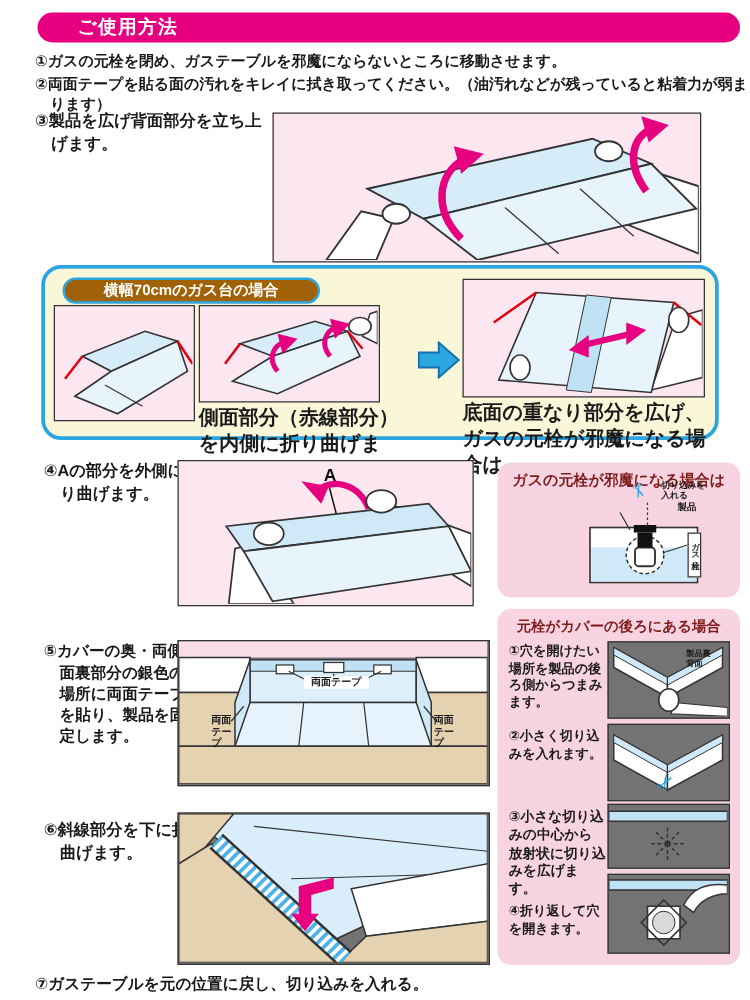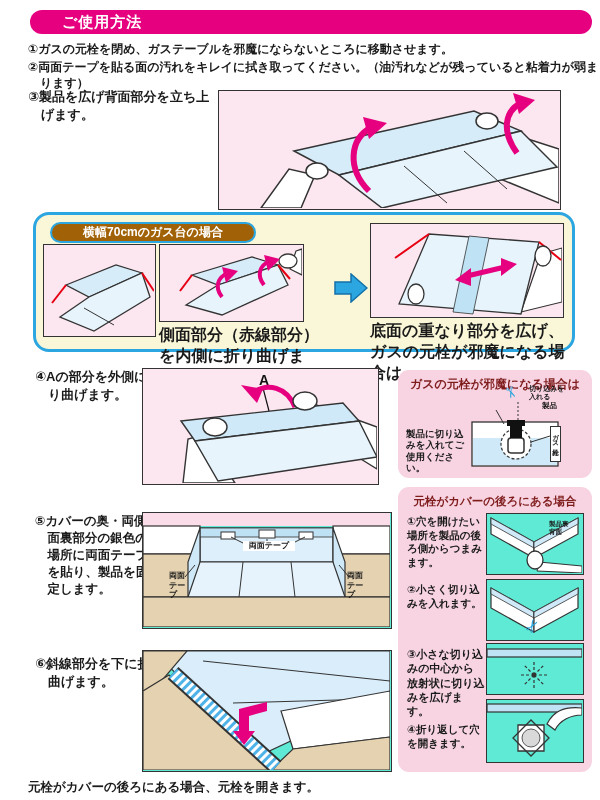--- a/index.html
+++ b/index.html
@@ -4,21 +4,21 @@
 <style>
   html,body{margin:0;padding:0;background:#fff;}
   .page{position:relative;width:600px;height:800px;background:#fff;overflow:hidden;
         font-family:"Liberation Sans","DejaVu Sans",sans-serif;color:#1a1a1a;}
   .abs{position:absolute;}
   .step-text{font-weight:bold;font-size:12px;line-height:1.35;color:#1a1a1a;
              padding-left:1em;text-indent:-1em;}
   .title-pill{background:#e6007f;border-radius:13px;color:#fff;font-weight:bold;
               font-size:15px;line-height:24px;padding-left:32px;letter-spacing:1px;}
   .pink-fig{background:#fce7f0;border:1.5px solid #333;box-sizing:border-box;}
-  .white-fig{background:#5eead4;border:1.5px solid #333;box-sizing:border-box;}
+  .white-fig{background:#737373;border:1.5px solid #333;box-sizing:border-box;}
   .blue-box{background:#faf7d8;border:3px solid #2ca6e0;border-radius:16px;box-sizing:border-box;}
   .blue-pill{background:#a16207;border:2px solid #2ca6e0;border-radius:12px;color:#fff;
              font-weight:bold;font-size:12px;line-height:17px;text-align:center;box-sizing:border-box;}
   .caption{font-weight:bold;font-size:16px;line-height:1.3;color:#1a1a1a;}
   .side-panel{background:#f8d4e2;border-radius:11px;box-sizing:border-box;}
   .red-title{color:#7f1d1d;font-weight:bold;text-align:center;}
   .tiny{font-weight:bold;color:#1a1a1a;line-height:1.2;}
   .vert-label{writing-mode:vertical-rl;border:1px solid #333;background:#fff;
               font-size:6.5px;font-weight:bold;line-height:1;padding:2px 1px;box-sizing:border-box;}
   svg{display:block;}
@@ -131,21 +131,20 @@
       <rect x="110" y="68" width="16" height="15" rx="3" fill="#fff" stroke="#333" stroke-width="1.5"></rect>
       <rect x="112" y="56" width="12" height="12" fill="#111"></rect>
       <rect x="109" y="50" width="18" height="6" fill="#111"></rect>
       <line x1="133" y1="72" x2="152" y2="66" stroke="#333" stroke-width="1"></line>
       <line x1="98" y1="40" x2="106" y2="54" stroke="#333" stroke-width="1"></line>
       <text x="106" y="30" font-size="15" fill="#29a3dd" transform="rotate(70 114 24)">✂</text>
     </svg>
     <div class="abs tiny" style="left:131px;top:15px;width:42px;font-size:7px;">切り込みを入れる</div>
     <div class="abs tiny" style="left:97px;top:31px;width:24px;font-size:7.5px;margin-left:47px;">製品</div>
     <div class="abs vert-label" style="left:152px;top:56px;height:36px;">ガス元栓</div>
-    <div class="abs tiny" style="left:8px;top:58px;width:66px;font-size:9.5px;">製品に切り込みを入れてご使用ください。</div>
   </div>
 
   <div class="abs side-panel" style="left:398px;top:487px;width:194px;height:285px;">
     <div class="abs red-title" style="left:0;top:7px;width:194px;font-size:11.5px;">元栓がカバーの後ろにある場合</div>
 
     <div class="abs tiny" style="left:9px;top:28px;width:78px;font-size:10.5px;line-height:1.3;">①穴を開けたい場所を製品の後ろ側からつまみます。</div>
     <div class="abs white-fig" style="left:88px;top:26px;width:98px;height:62px;">
       <svg width="95" height="59" viewBox="0 0 95 59">
         <polygon points="4,4 47,28 47,44 4,20" fill="#fff" stroke="#333" stroke-width="1.2"></polygon>
         <polygon points="4,4 47,28 47,34 4,10" fill="#cfe9f8" stroke="#333" stroke-width="0.8"></polygon>
@@ -243,15 +242,15 @@
       <polygon points="0,0 44,0 10,40 0,40" fill="#e5d2b0" stroke="#333" stroke-width="1.2"></polygon>
       <polygon points="0,40 26,24 130,119 0,119" fill="#e5d2b0" stroke="#333" stroke-width="1.2"></polygon>
       <polygon points="138,60 247,40 247,86 150,98" fill="#fff" stroke="#333" stroke-width="1.2"></polygon>
       <polygon points="150,98 247,86 247,119 128,119" fill="#e5d2b0" stroke="#333" stroke-width="1.2"></polygon>
       <line x1="30" y1="22" x2="133" y2="116" stroke="#333" stroke-width="16"></line>
       <line x1="30" y1="22" x2="133" y2="116" stroke="url(#hatch6)" stroke-width="12"></line>
       <polygon points="96,58 124,51 124,60 106,65 106,80 112,80 101,94 90,80 96,80" fill="#e6007f"></polygon>
     </svg>
   </div>
 
-  <div class="abs step-text" style="left:28px;top:779px;width:560px;font-size:12.5px;">元栓がカバーの後ろにある場合、元栓を開きます。</div>
+  <div class="abs step-text" style="left:28px;top:779px;width:560px;font-size:12.5px;">⑦ガステーブルを元の位置に戻し、切り込みを入れる。</div>
 
 </div>
 
 </body></html>

